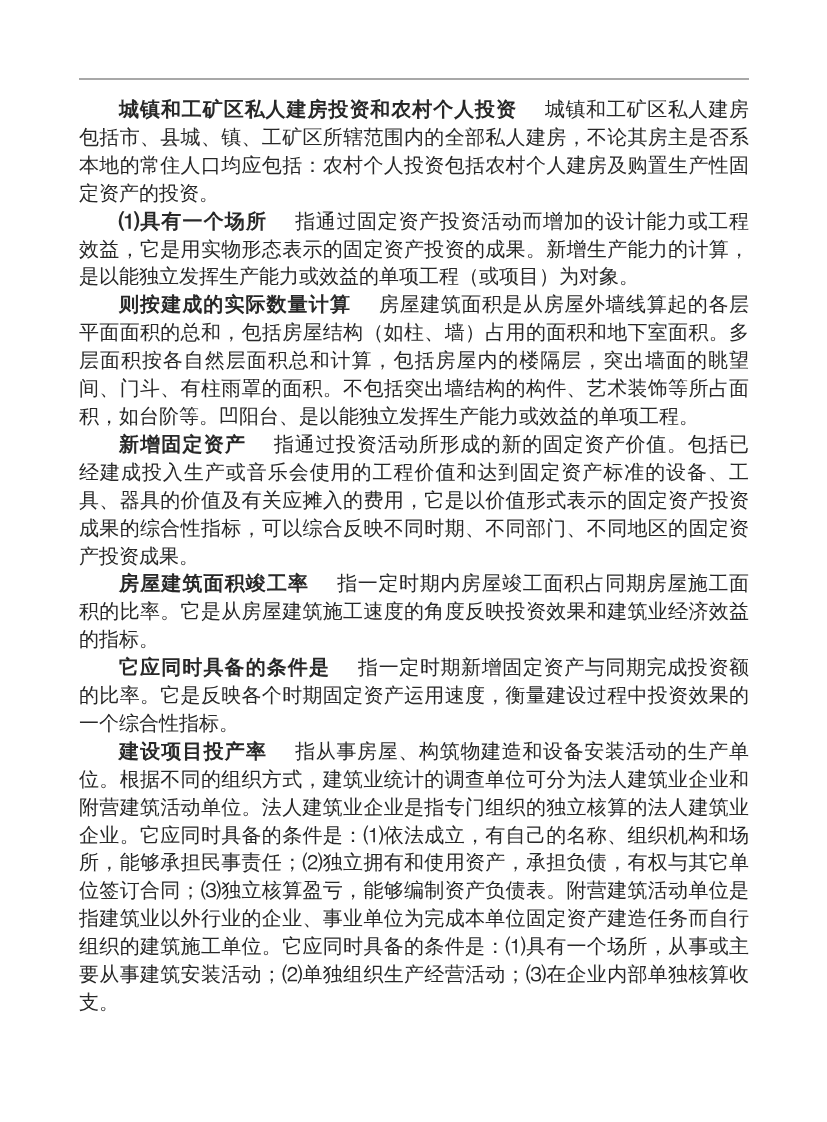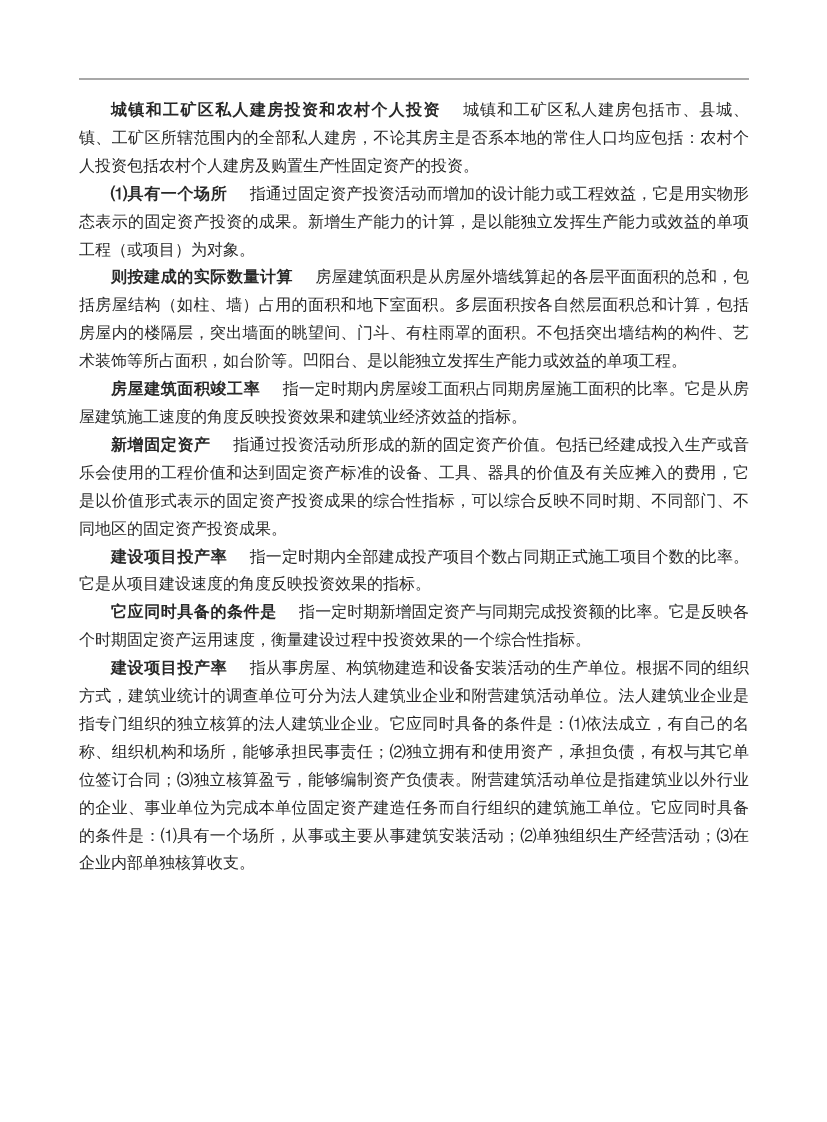--- a/index.html
+++ b/index.html
@@ -23,21 +23,21 @@
     height: 2px;
     background: var(--rule-color, #a8a8a8);
   }
   .content {
     position: absolute;
     left: 79px;
     top: 96px;
     width: 670px;
     color: var(--text-color, #282828);
     font-family: "Liberation Serif", "DejaVu Serif", serif;
-    font-size: 16px;
+    font-size: 20px;
     line-height: 27.9px;
     text-align: justify;
   }
   p.para {
     margin: 0;
     padding: 0;
     text-indent: 2em;
   }
   .term {
     font-family: "Liberation Sans", "DejaVu Sans", sans-serif;
@@ -53,23 +53,22 @@
   <div class="top-rule"></div>
   <div class="content" id="content">
   <p class="para"><span class="term">城镇和工矿区私人建房投资和农村个人投资</span><span class="def">城镇和工矿区私人建房包括市、县城、镇、工矿区所辖范围内的全部私人建房，不论其房主是否系本地的常住人口均应包括：农村个人投资包括农村个人建房及购置生产性固定资产的投资。</span></p>
 
   <p class="para"><span class="term">⑴具有一个场所</span><span class="def">指通过固定资产投资活动而增加的设计能力或工程效益，它是用实物形态表示的固定资产投资的成果。新增生产能力的计算，是以能独立发挥生产能力或效益的单项工程（或项目）为对象。</span></p>
 
 
 
   <p class="para"><span class="term">则按建成的实际数量计算</span><span class="def">房屋建筑面积是从房屋外墙线算起的各层平面面积的总和，包括房屋结构（如柱、墙）占用的面积和地下室面积。多层面积按各自然层面积总和计算，包括房屋内的楼隔层，突出墙面的眺望间、门斗、有柱雨罩的面积。不包括突出墙结构的构件、艺术装饰等所占面积，如台阶等。凹阳台、是以能独立发挥生产能力或效益的单项工程。</span></p>
 
+  <p class="para"><span class="term">新增固定资产</span><span class="def">指通过投资活动所形成的新的固定资产价值。包括已经建成投入生产或音乐会使用的工程价值和达到固定资产标准的设备、工具、器具的价值及有关应摊入的费用，它是以价值形式表示的固定资产投资成果的综合性指标，可以综合反映不同时期、不同部门、不同地区的固定资产投资成果。</span></p>
+
   <p class="para"><span class="term">房屋建筑面积竣工率</span><span class="def">指一定时期内房屋竣工面积占同期房屋施工面积的比率。它是从房屋建筑施工速度的角度反映投资效果和建筑业经济效益的指标。</span></p>
 
-  <p class="para"><span class="term">新增固定资产</span><span class="def">指通过投资活动所形成的新的固定资产价值。包括已经建成投入生产或音乐会使用的工程价值和达到固定资产标准的设备、工具、器具的价值及有关应摊入的费用，它是以价值形式表示的固定资产投资成果的综合性指标，可以综合反映不同时期、不同部门、不同地区的固定资产投资成果。</span></p>
-
-  <p class="para"><span class="term">建设项目投产率</span><span class="def">指一定时期内全部建成投产项目个数占同期正式施工项目个数的比率。它是从项目建设速度的角度反映投资效果的指标。</span></p>
 
   <p class="para"><span class="term">它应同时具备的条件是</span><span class="def">指一定时期新增固定资产与同期完成投资额的比率。它是反映各个时期固定资产运用速度，衡量建设过程中投资效果的一个综合性指标。</span></p>
 
   <p class="para"><span class="term">建设项目投产率</span><span class="def">指从事房屋、构筑物建造和设备安装活动的生产单位。根据不同的组织方式，建筑业统计的调查单位可分为法人建筑业企业和附营建筑活动单位。法人建筑业企业是指专门组织的独立核算的法人建筑业企业。它应同时具备的条件是：⑴依法成立，有自己的名称、组织机构和场所，能够承担民事责任；⑵独立拥有和使用资产，承担负债，有权与其它单位签订合同；⑶独立核算盈亏，能够编制资产负债表。附营建筑活动单位是指建筑业以外行业的企业、事业单位为完成本单位固定资产建造任务而自行组织的建筑施工单位。它应同时具备的条件是：⑴具有一个场所，从事或主要从事建筑安装活动；⑵单独组织生产经营活动；⑶在企业内部单独核算收支。</span></p>
 </div>
 </div>
 
 </body></html>

